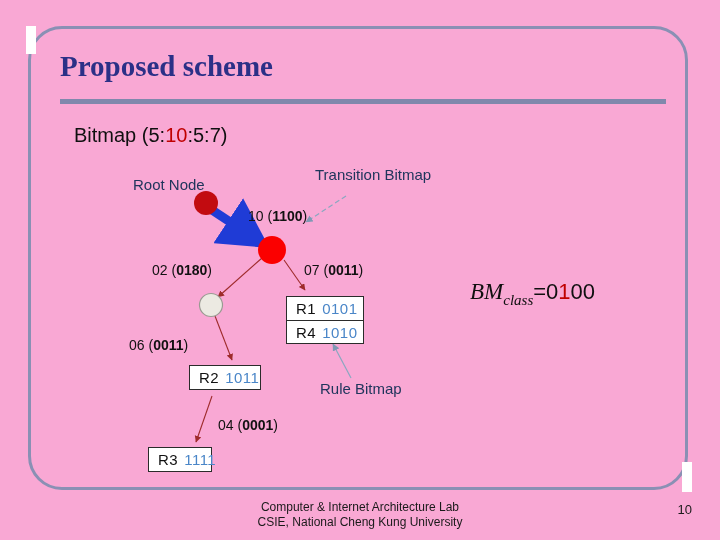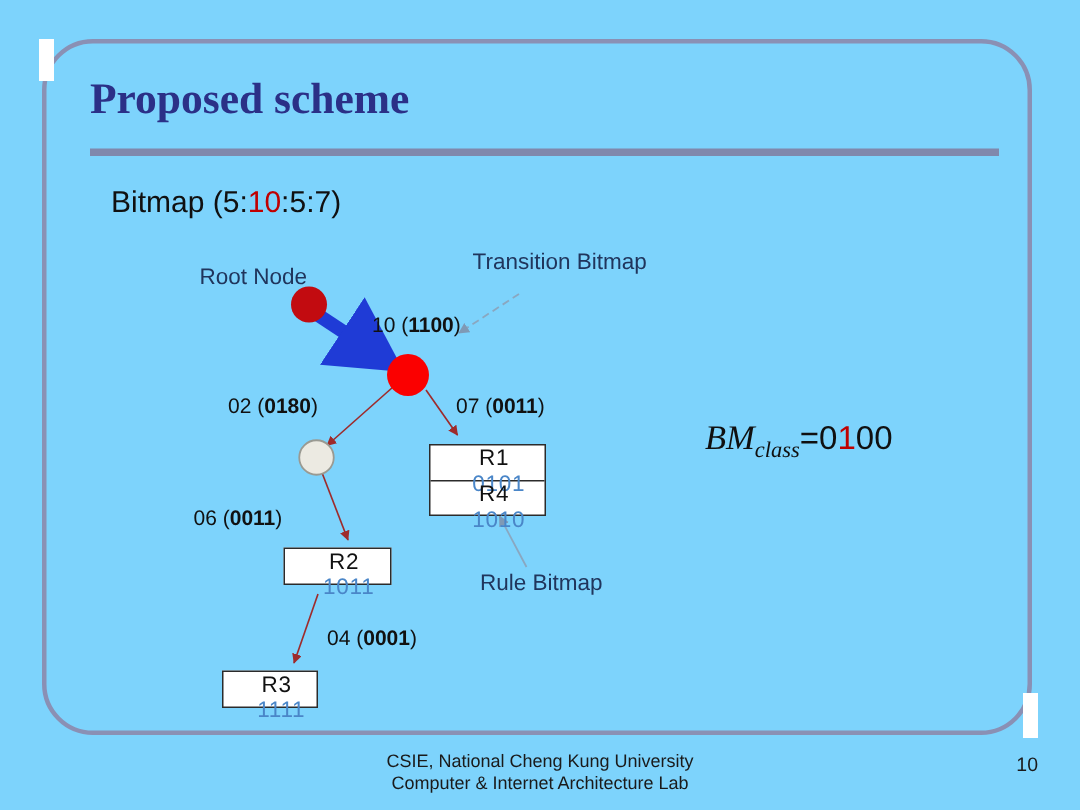--- a/index.html
+++ b/index.html
@@ -4,21 +4,21 @@
 <style>
   html, body {
     margin: 0;
     padding: 0;
     background: #ffffff;
   }
   #slide {
     position: relative;
     width: 720px;
     height: 540px;
-    background: #7dd3fc;
+    background: #f9a8d4;
     overflow: hidden;
     font-family: "Liberation Sans", sans-serif;
   }
 
   
   #frame {
     position: absolute;
     left: 28px;
     top: 26px;
     width: 660px;
@@ -96,21 +96,20 @@
   .stackbox { position: absolute; border: 1.5px solid #2b2b2b; background:#fff; box-sizing:border-box; }
   .stackbox .row {
     height: 23px;
     display: flex;
     align-items: center;
     padding-left: 9px;
     font-size: 15px;
     color: #111111;
     box-sizing: border-box;
     letter-spacing: 0.5px;
-    flex-direction: column;
   }
   .stackbox .row + .row { border-top: 1.5px solid #2b2b2b; }
   .stackbox .bm { color:#4a86c8; font-weight:normal; margin-left:6px; }
 
   #bmclass {
     position: absolute;
     left: 470px;
     top: 258px;
     font-family: "Liberation Serif", serif;
     font-size: 23px;
@@ -246,19 +245,19 @@
   <div class="stackbox" style="left:148px; top:447px; width:64px;">
     <div class="row">
       <span class="rid">R3</span>
       <span class="bm">1111</span>
     </div>
   </div>
 
   <div id="bmclass"><i>BM</i><span class="sub">class</span><span class="val">=</span><span class="val">0</span><span class="val hl-red">1</span><span class="val">00</span></div>
 
   <div id="footer">
+    <div>Computer &amp; Internet Architecture Lab</div>
     <div>CSIE, National Cheng Kung University</div>
-    <div>Computer &amp; Internet Architecture Lab</div>
   </div>
 
   <div id="pagenum">10</div>
 
 </div>
 
 </body></html>

